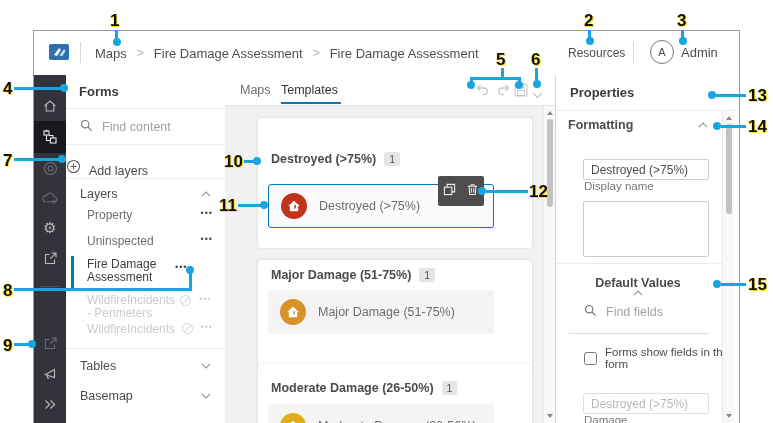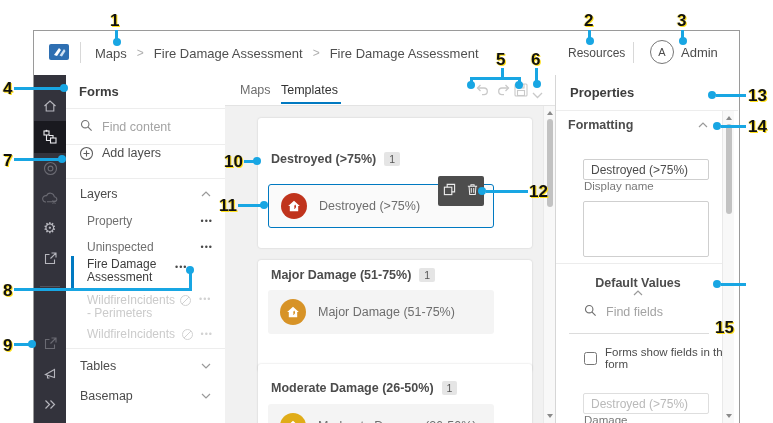--- a/index.html
+++ b/index.html
@@ -10,21 +10,21 @@
   .win{position:absolute;left:33px;top:30px;width:705px;height:400px;border:1px solid #9a9a9a;background:#fff;}
   .hdr{position:absolute;left:34px;top:31px;width:703px;height:44px;background:#fff;border-bottom:1px solid #dcdcdc;z-index:2;}
   .rail{position:absolute;left:34px;top:75px;width:32px;height:348px;background:#33333c;z-index:2;}
   .rail .ic{position:absolute;left:0;width:32px;height:30px;display:flex;align-items:center;justify-content:center;}
   .rail .dis{opacity:.42;}
   .formsp{position:absolute;left:66px;top:75px;width:159px;height:348px;background:#fff;border-right:1px solid #e4e4e4;z-index:2;}
   .tplp{position:absolute;left:225px;top:75px;width:330px;height:348px;z-index:2;}
   .propp{position:absolute;left:555px;top:75px;width:182px;height:348px;background:#fff;border-left:1px solid #d6d6d6;z-index:2;}
   .ptitle{font-size:13px;font-weight:bold;color:#3d3d3d;}
   .rowdiv{position:absolute;left:0;right:0;height:1px;background:#ededed;}
-  .lrow{position:absolute;left:0;right:0;display:flex;align-items:center;font-size:12px;color:#6f6f6f;}
+  .lrow{position:absolute;left:0;right:0;display:flex;font-size:12px;color:#6f6f6f;}
   .dots{font-size:9px;letter-spacing:1px;color:#4a4a4a;line-height:10px;}
   .chev svg{display:block;}
   
   .tabbar{position:absolute;left:0;top:0;right:0;height:30px;background:#fff;border-bottom:1px solid #e3e3e3;}
   .tplcontent{position:absolute;left:0;top:31px;right:0;bottom:0;background:#f1f1f1;}
   .gcard{position:absolute;background:#fff;border-radius:3px;box-shadow:0 0 2px rgba(0,0,0,.18);}
   .gtitle{display:flex;align-items:center;gap:8px;font-size:12.5px;font-weight:bold;color:#4c4c4c;}
   .badge{background:#e5e5e5;color:#555;font-size:10.5px;font-weight:normal;padding:1px 5px;border-radius:2px;}
   .tcard{position:absolute;display:flex;align-items:center;gap:12px;padding-left:12px;border-radius:3px;box-sizing:border-box;}
   .tcircle{width:26px;height:26px;border-radius:50%;display:flex;align-items:center;justify-content:center;flex:0 0 26px;}
@@ -132,21 +132,21 @@
     <div class="abs" style="left:0;right:0;top:0;height:33px;border-bottom:1px solid #ededed;">
       <span class="ptitle" style="position:absolute;left:13px;line-height:33px;">Forms</span>
     </div>
     <div class="abs" style="left:0;right:0;top:34px;height:36px;border-bottom:1px solid #ededed;display:flex;align-items:center;padding-left:14px;gap:9px;box-sizing:border-box;">
       <span><svg width="13" height="13" viewBox="0 0 14 14" fill="none" stroke="#757575" stroke-width="1.2">
             <circle cx="5.6" cy="5.6" r="4"></circle>
             <path d="M8.7 8.7 L12.5 12.5"></path>
           </svg></span>
       <span style="font-size:12.5px;color:#a3a3a3;">Find content</span>
     </div>
-    <div class="abs" style="left:0;right:0;top:71px;height:33px;border-bottom:1px solid #ededed;display:flex;align-items:flex-start;padding-left:13px;gap:8px;box-sizing:border-box;">
+    <div class="abs" style="left:0;right:0;top:71px;height:33px;border-bottom:1px solid #ededed;display:flex;align-items:flex-end;gap:8px;box-sizing:border-box;">
       <span><svg width="15" height="15" viewBox="0 0 15 15" fill="none" stroke="#5f5f5f" stroke-width="1.1">
             <circle cx="7.5" cy="7.5" r="6"></circle>
             <path d="M7.5 4.5 V10.5 M4.5 7.5 H10.5"></path>
           </svg></span>
       <span style="font-size:12.5px;color:#4c4c4c;">Add layers</span>
     </div>
     <div class="abs" style="left:0;right:0;top:104px;height:29px;display:flex;align-items:center;justify-content:space-between;padding:0 14px;box-sizing:border-box;">
       <span style="font-size:12.5px;color:#4c4c4c;">Layers</span>
       <span class="chev">
           <svg width="10" height="6" viewBox="0 0 10 6">
@@ -396,15 +396,15 @@
   <span class="co-dot" style="left:708px;top:91px;"></span>
   <span class="co-line" style="left:716px;top:94px;width:30px;height:3px;"></span>
   <span class="co-num" style="left:748px;top:86px;">13</span>
 
   <span class="co-dot" style="left:713px;top:122px;"></span>
   <span class="co-line" style="left:721px;top:125px;width:25px;height:3px;"></span>
   <span class="co-num" style="left:748px;top:117px;">14</span>
 
   <span class="co-dot" style="left:713px;top:280px;"></span>
   <span class="co-line" style="left:721px;top:283px;width:25px;height:3px;"></span>
-  <span class="co-num" style="left:715px;top:275px;margin-top:43px;">15</span>
+  <span class="co-num" style="left:748px;top:275px;">15</span>
 
 </div>
 
 </body></html>

